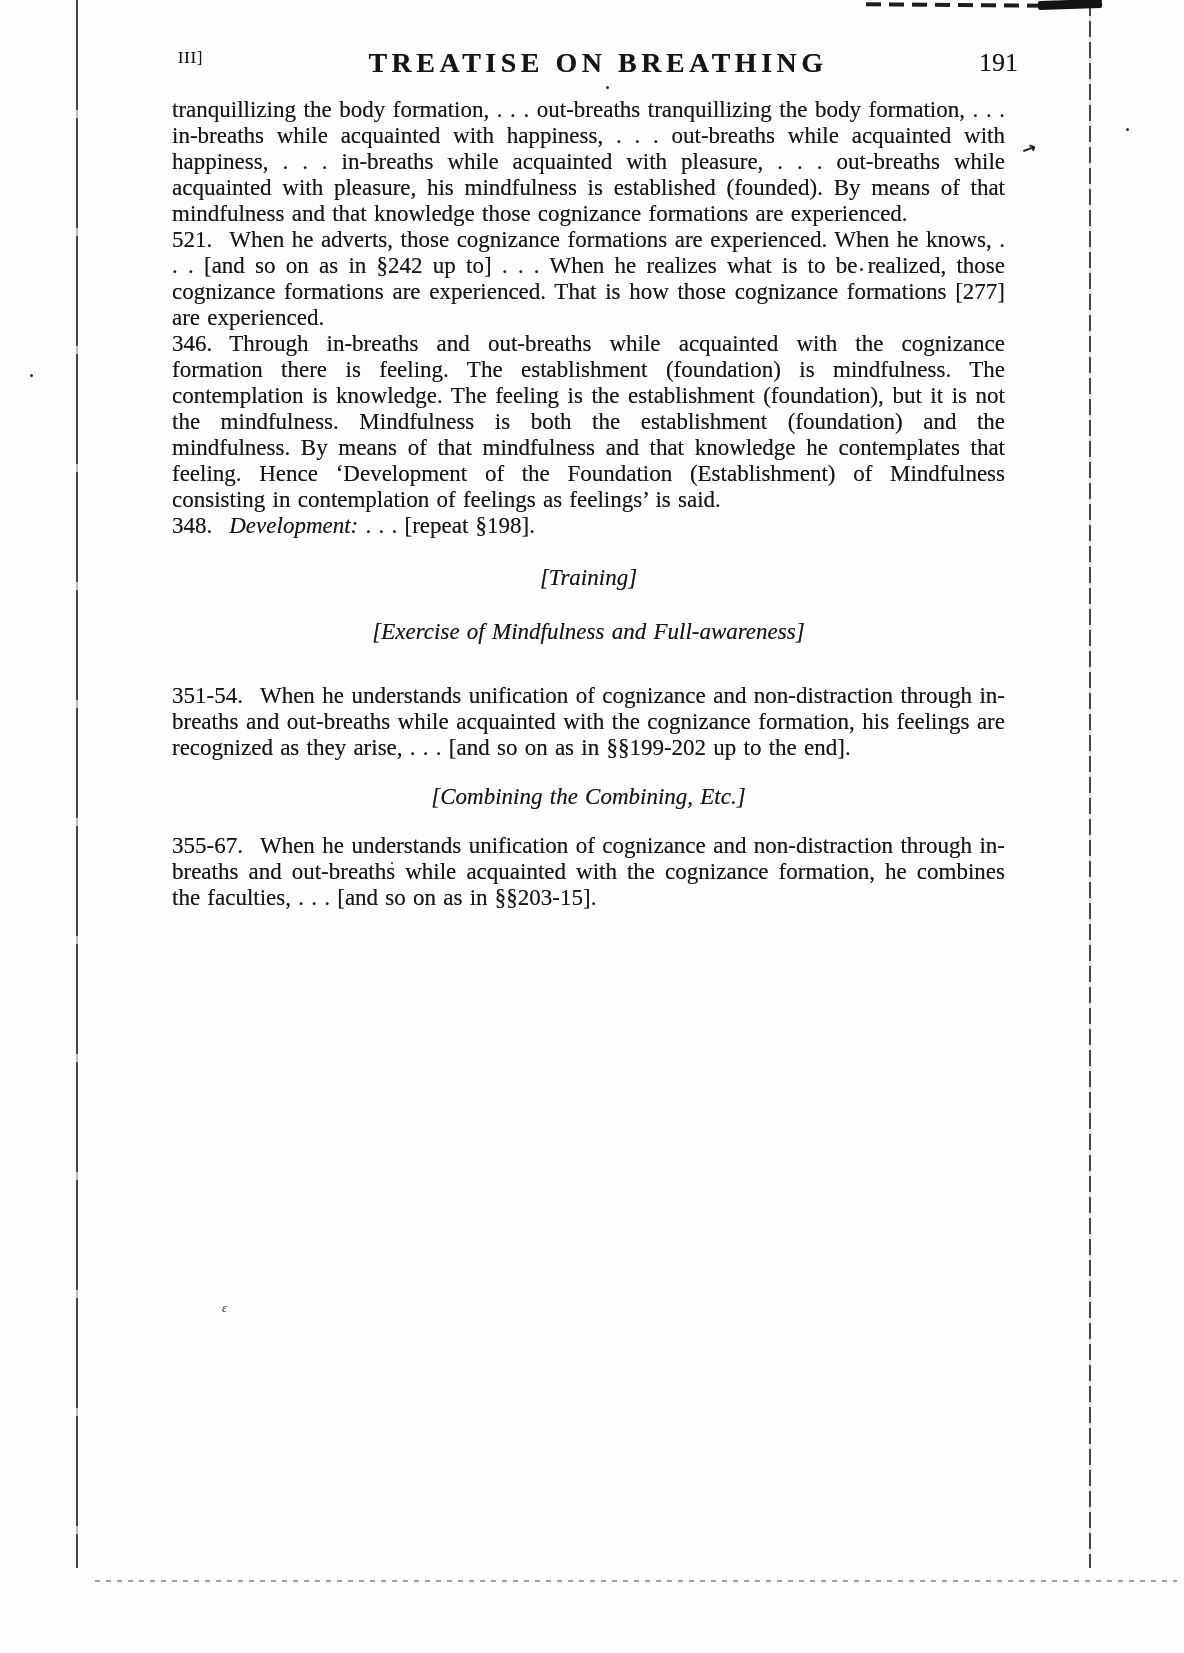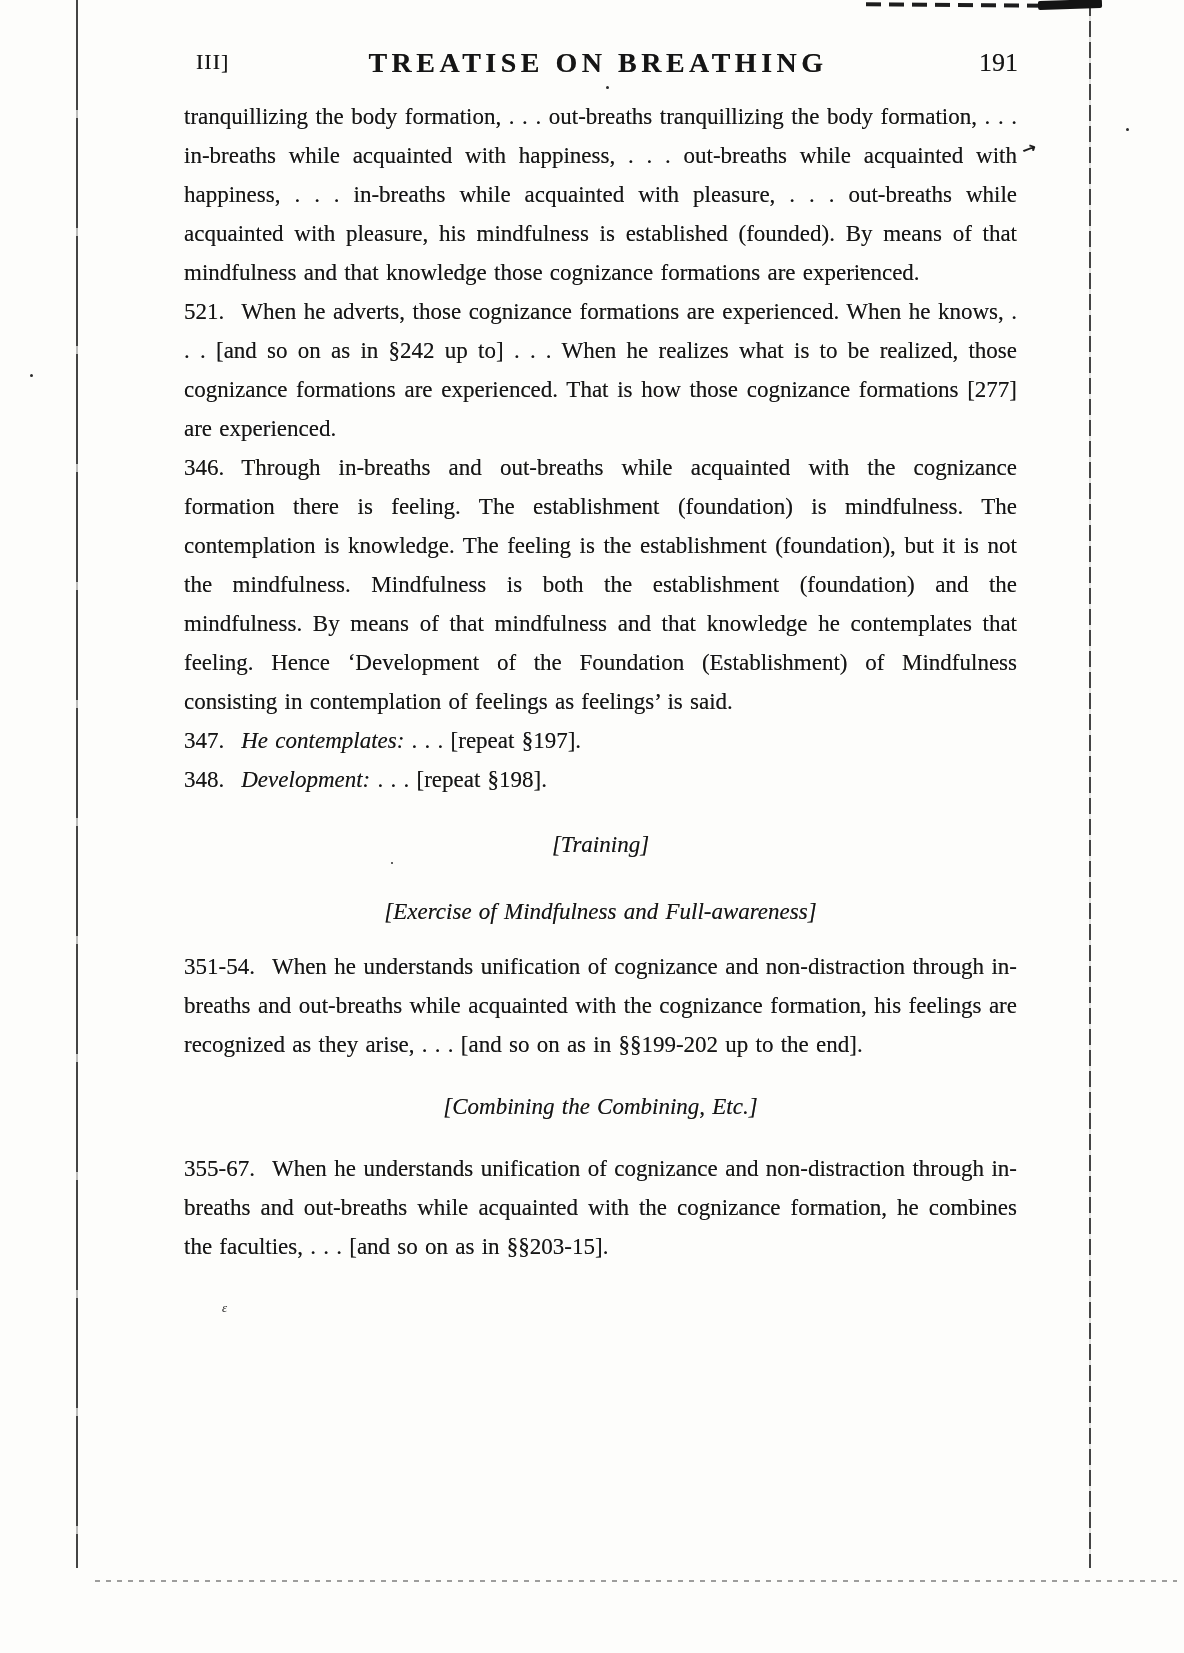--- a/index.html
+++ b/index.html
@@ -47,49 +47,49 @@
   }
   .spk{position:absolute;background:#2c2c2c;border-radius:50%;}
   .spk.a{left:606px;top:86px;width:3px;height:3px;}
   .spk.b{left:860px;top:268px;width:3px;height:3px;}
   .spk.c{left:1126px;top:128px;width:3px;height:3px;}
   .spk.d{left:30px;top:374px;width:3px;height:3px;}
   .spk.e{left:391px;top:862px;width:2px;height:2px;}
 
   
   .hdr{position:absolute;left:178px;top:46px;width:840px;height:34px;}
-  .marker{position:absolute;left:18px;top:3px;font-size:22px;letter-spacing:1px;
+  .marker{position:absolute;left:0;top:3px;font-size:16px;letter-spacing:1px;
     text-shadow:0 0 .5px rgba(0,0,0,.55);}
   .title{position:absolute;left:50%;top:1px;transform:translateX(-50%);
     font-size:28px;font-weight:bold;letter-spacing:4.5px;white-space:nowrap;
     text-shadow:0 0 .5px rgba(0,0,0,.45);}
   .pageno{position:absolute;right:0;top:2px;font-size:26px;
     text-shadow:0 0 .5px rgba(0,0,0,.5);}
 
   
   .col{
-    position:absolute;left:184px;top:97px;width:833px;
-    font-size:23px;line-height:39px;
+    position:absolute;left:172px;top:97px;width:833px;
+    font-size:23px;line-height:26px;
     text-align:justify;text-align-last:left;
     word-spacing:1.5px;
     font-family:Liberation Serif, serif;
   }
   .para{margin:0;text-shadow:0 0 .5px rgba(10,10,10,.5);}
   .pnum{margin-right:17px;}
   .pnum:empty{display:none;}
   .plead{font-style:italic;}
   .plead:empty{display:none;}
   .heading{
     margin:0;text-align:center;text-align-last:center;
     font-style:italic;font-size:23px;font-weight:normal;
     text-shadow:0 0 .5px rgba(10,10,10,.5);
   }
   .h1{margin:20px 0 42px;}
   .h2{margin:26px 0 26px;}
-  .h3{margin:28px 0 16px;}
+  .h3{margin:28px 0 38px;}
   .h4{margin:23px 0 23px;}
 </style>
 </head>
 <body>
 
 <div class="page">
 
   <div class="rule-left"></div>
   <div class="rule-right"></div>
   <div class="smudge-dashes"></div>
@@ -117,23 +117,20 @@
 
     <p class="para">
       <span class="pnum">521.</span><span>When he adverts, those cognizance formations are experienced. When he knows, . . . [and so on as in §242 up to] . . . When he realizes what is to be realized, those cognizance formations are experienced. That is how those cognizance formations [277] are experienced.</span>
     </p>
 
 
     <p class="para">
       <span class="pnum">346.</span><span>Through in-breaths and out-breaths while acquainted with the cognizance formation there is feeling. The establishment (foundation) is mindfulness. The contemplation is knowledge. The feeling is the establishment (foundation), but it is not the mindfulness. Mindfulness is both the establishment (foundation) and the mindfulness. By means of that mindfulness and that knowledge he contemplates that feeling. Hence ‘Development of the Foundation (Establishment) of Mindfulness consisting in contemplation of feelings as feelings’ is said.</span>
     </p>
 
-    <p class="para">
-      <span class="pnum">347.</span><span class="plead">He contemplates:</span><span> . . . [repeat §197].</span>
-    </p>
 
     <p class="para">
       <span class="pnum">348.</span><span class="plead">Development:</span><span> . . . [repeat §198].</span>
     </p>
 
     <h3 class="heading h2">[Training]</h3>
 
 
     <h3 class="heading h3">[Exercise of Mindfulness and Full-awareness]</h3>
 

